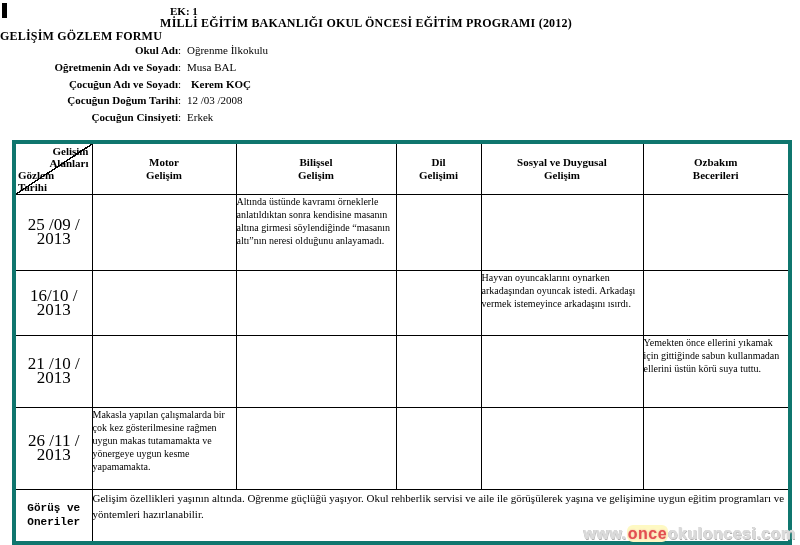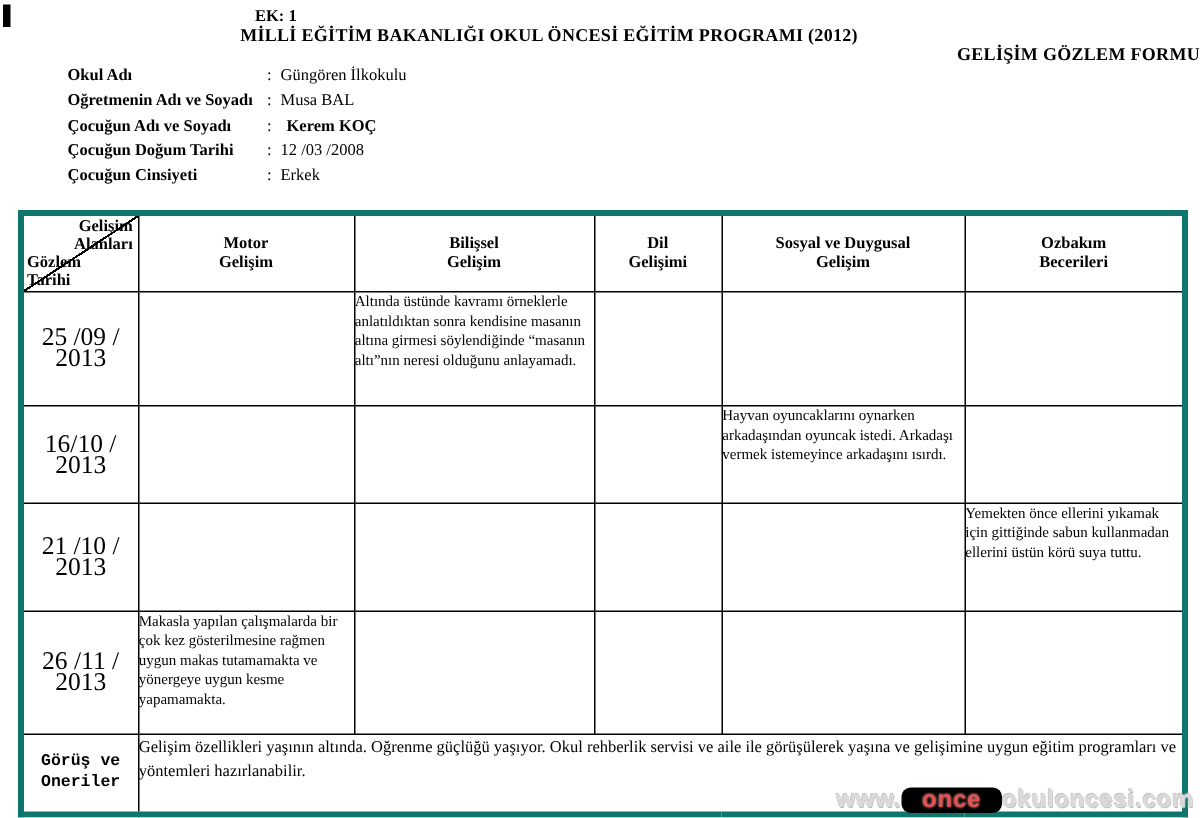--- a/index.html
+++ b/index.html
@@ -19,26 +19,26 @@
     position: absolute; left: 170px; top: 5px;
     font-size: 11px; font-weight: bold;
   }
   .title1 {
     position: absolute; top: 16px; left: 0; width: 732px;
     text-align: center; font-size: 12px; font-weight: bold;
     letter-spacing: 0.2px;
   }
   .title2 {
     position: absolute; top: 29px; left: 0; width: 800px;
-    text-align: right; font-size: 12px; font-weight: bold;
+    text-align: left; font-size: 12px; font-weight: bold;
     letter-spacing: 0.2px;
   }
   .fields { position: absolute; left: 45px; top: 44px; font-size: 11px; }
   .field-row { height: 16.8px; white-space: nowrap; }
-  .f-label { display: inline-block; width: 133px; font-weight: bold; }
+  .f-label { display: inline-block; width: 133px; font-weight: bold; text-align: right; }
   .f-colon { display: inline-block; width: 9px; }
   .f-value {}
   .f-value.bold { font-weight: bold; padding-left: 4px; }
 
   table.obs {
     position: absolute; left: 12px; top: 140px;
     width: 776px; border-collapse: collapse; table-layout: fixed;
     border: 4px solid #0f766e;
   }
   table.obs th, table.obs td { border: 1px solid #000; padding: 0; }
@@ -87,38 +87,38 @@
   .watermark {
     position: absolute; right: 4px; bottom: 2px;
     font-family: "Liberation Sans", "DejaVu Sans", sans-serif;
     font-size: 16px; font-weight: bold; letter-spacing: 0.5px;
     color: #d9d9d9;
     text-shadow: 0 0 1px #ffffff, 0.5px 0.5px 0.5px #a8a8a8, -0.5px -0.5px 0.5px #a8a8a8;
     white-space: nowrap;
   }
   .wm-once {
     color: #e25050;
-    background: #000000;
+    background: #fef9c3;
     border-radius: 6px;
-    padding: 0 14px;
+    padding: 0 1px;
     text-shadow: 0 0 2px #f3a0a0;
   }
 </style>
 </head>
 <body>
 
 <div class="corner-bar"></div>
 
 <div class="ek-label">EK: 1</div>
 <div class="title1">MİLLİ EĞİTİM BAKANLIĞI OKUL ÖNCESİ EĞİTİM PROGRAMI (2012)</div>
 <div class="title2">GELİŞİM GÖZLEM FORMU</div>
 
 <div class="fields">
   <div class="field-row">
-    <span class="f-label">Okul Adı</span><span class="f-colon">:</span><span class="f-value">Güngören İlkokulu</span>
+    <span class="f-label">Okul Adı</span><span class="f-colon">:</span><span class="f-value">Oğrenme İlkokulu</span>
   </div>
   <div class="field-row">
     <span class="f-label">Oğretmenin Adı ve Soyadı</span><span class="f-colon">:</span><span class="f-value">Musa BAL</span>
   </div>
   <div class="field-row">
     <span class="f-label">Çocuğun Adı ve Soyadı</span><span class="f-colon">:</span><span class="f-value bold">Kerem KOÇ</span>
   </div>
   <div class="field-row">
     <span class="f-label">Çocuğun Doğum Tarihi</span><span class="f-colon">:</span><span class="f-value">12 /03 /2008</span>
   </div>

